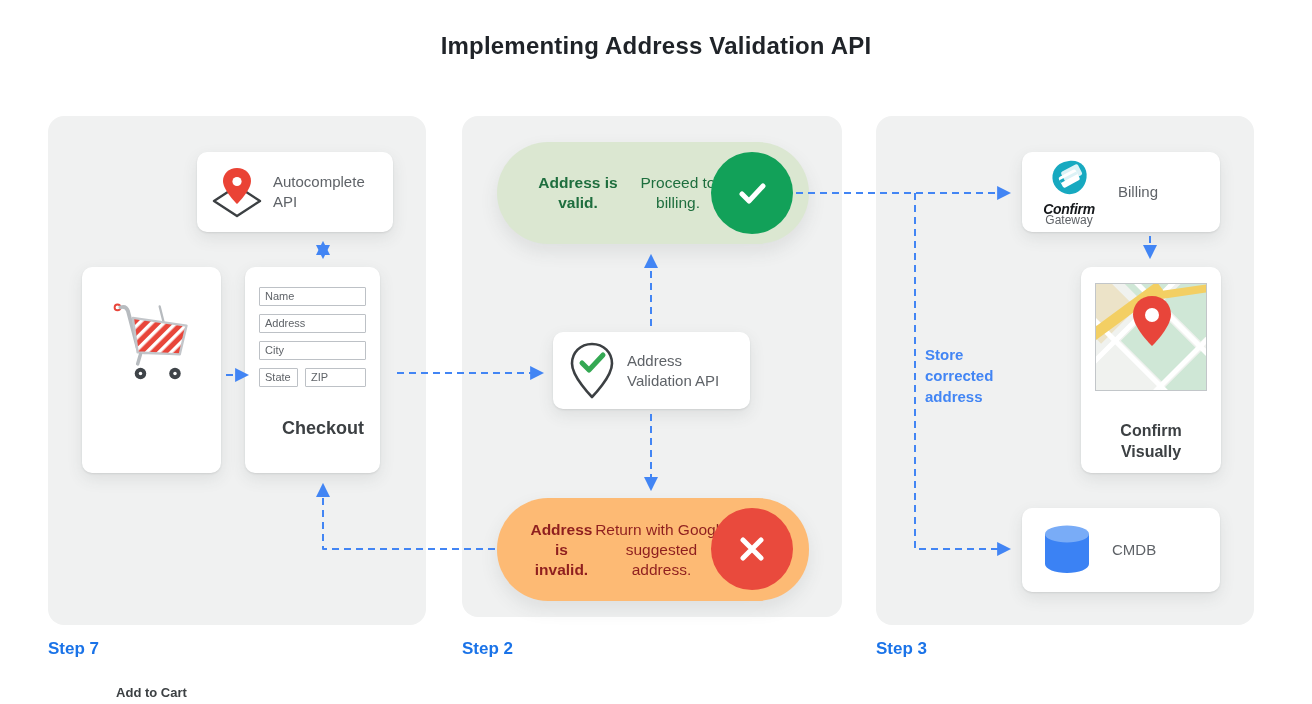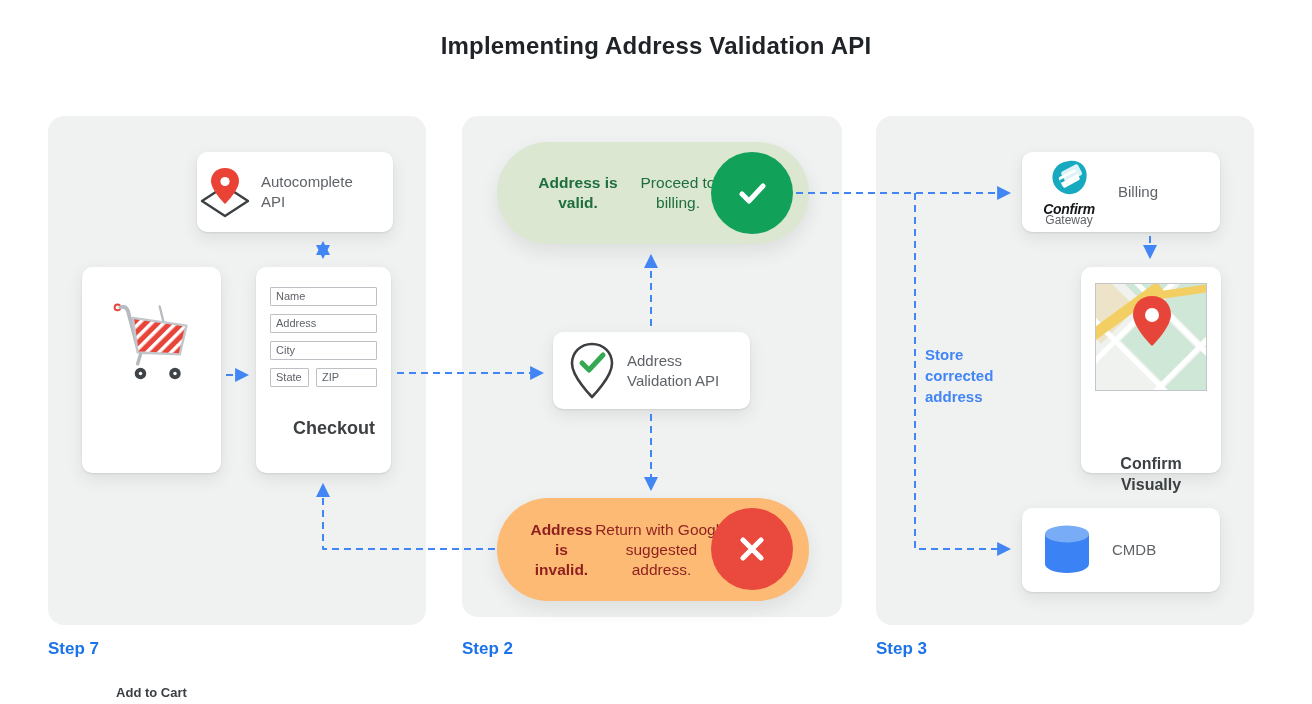--- a/index.html
+++ b/index.html
@@ -20,28 +20,28 @@
   .step3-label { left:876px; top:639px; }
 
   .card { position:absolute; background:#ffffff; border-radius:10px;
           box-shadow:0 1px 2px rgba(60,64,67,.12), 0 6px 16px rgba(60,64,67,.10); }
   .hcard { display:flex; align-items:center; }
 
   .card-label { font-size:15px; color:#5f6368; line-height:20px; }
   .bold-label { font-weight:700; color:#3c4043; }
 
   
-  .autocomplete-card { left:197px; top:152px; width:196px; height:80px; }
+  .autocomplete-card { left:197px; top:152px; width:196px; height:80px; padding-left:12px; }
   .autocomplete-card .card-label { width:108px; margin-left:8px; }
 
   .cart-card { left:82px; top:267px; width:139px; height:206px; }
   .cart-icon-wrap { position:absolute; left:50%; top:26px; transform:translateX(-50%); }
   .cart-card .bold-label { position:absolute; left:0; width:100%; top:418px; text-align:center; font-size:13px; }
 
-  .checkout-card { left:256px; top:267px; width:135px; height:206px; }
+  .checkout-card { left:245px; top:267px; width:135px; height:206px; }
   .field { position:absolute; left:14px; width:107px; height:19px; background:#fff;
            border:1px solid #bdc1c6; border-radius:1px; font-size:11px; color:#5f6368;
            line-height:17px; padding-left:5px; }
   .field-name { top:20px; } .field-address { top:47px; } .field-city { top:74px; }
   .field-state { top:101px; width:39px; } .field-zip { top:101px; left:60px; width:61px; }
   .checkout-card .bold-label { position:absolute; left:0; width:100%; top:151px; text-align:center; font-size:18px;padding-left:21px; }
 
   
   .pill { position:absolute; width:312px; height:102px; border-radius:51px;
           box-shadow:0 8px 18px rgba(60,64,67,.10); }
@@ -62,21 +62,21 @@
   .validation-card .card-label { width:110px; margin-left:12px; }
 
   
   .billing-card { left:1022px; top:152px; width:198px; height:80px; padding-left:16px; }
   .billing-card .card-label { margin-left:18px; }
 
   .confirm-card { left:1081px; top:267px; width:140px; height:206px; }
   .map-wrap { position:absolute; left:14px; top:16px; width:112px; height:108px;
               border:1px solid #c2c6c9; overflow:hidden; background:#f0f2ef; }
   .confirm-card .bold-label { position:absolute; left:0; width:100%; top:153px; text-align:center;
-                              font-size:16px; line-height:21px; padding:0 24px;margin-top:33px; }
+                              font-size:16px; line-height:21px; padding:0 24px; }
 
   .cmdb-card { left:1022px; top:508px; width:198px; height:84px; padding-left:18px; }
   .cmdb-card .card-label { margin-left:18px; }
 
   .store-note { position:absolute; left:925px; top:344px; width:92px;
                 font-size:15px; font-weight:700; color:#4285f4; line-height:21px; }
 
   .connector-layer { position:absolute; left:0; top:0; width:1312px; height:704px;
                      pointer-events:none; z-index:5; }
 

